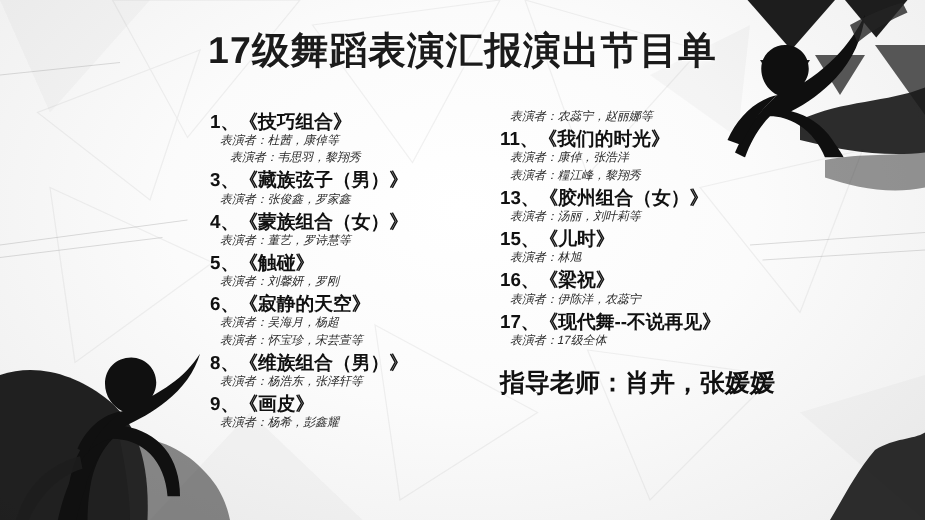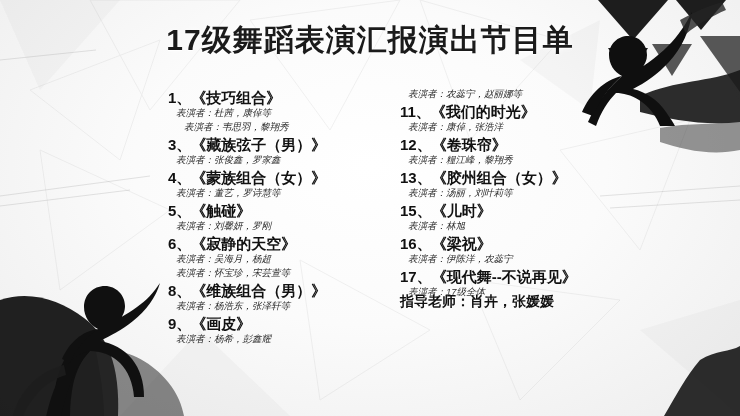--- a/index.html
+++ b/index.html
@@ -70,21 +70,21 @@
     line-height: 1.35;
     padding-left: 8px;
     white-space: nowrap;
     text-shadow: 0 0 4px rgba(255,255,255,.85);
   }
   .item-perf.indent-more { padding-left: 16px; }
 
   .teachers {
     position: absolute;
     left: 400px; top: 293px;
-    font-size: 14px;
+    font-size: 20px;
     font-weight: bold;
     color: #111;
     white-space: nowrap;
     text-shadow: 0 0 5px rgba(255,255,255,.9);
     z-index: 5;
   }
 </style>
 </head>
 <body>
 
@@ -233,21 +233,20 @@
       <div class="item">
         <div class="item-perf">表演者：农蕊宁，赵丽娜等</div>
       </div>
 
       <div class="item">
         <div class="item-title"><span>11、</span><span>《我们的时光》</span></div>
         <div class="item-perf">表演者：康倬，张浩洋</div>
       </div>
 
       <div class="item">
-        <div class="item-title"><span>12、</span><span>《卷珠帘》</span></div>
         <div class="item-perf">表演者：糧江峰，黎翔秀</div>
       </div>
 
       <div class="item">
         <div class="item-title"><span>13、</span><span>《胶州组合（女）》</span></div>
         <div class="item-perf">表演者：汤丽，刘叶莉等</div>
       </div>
 
 
       <div class="item">

